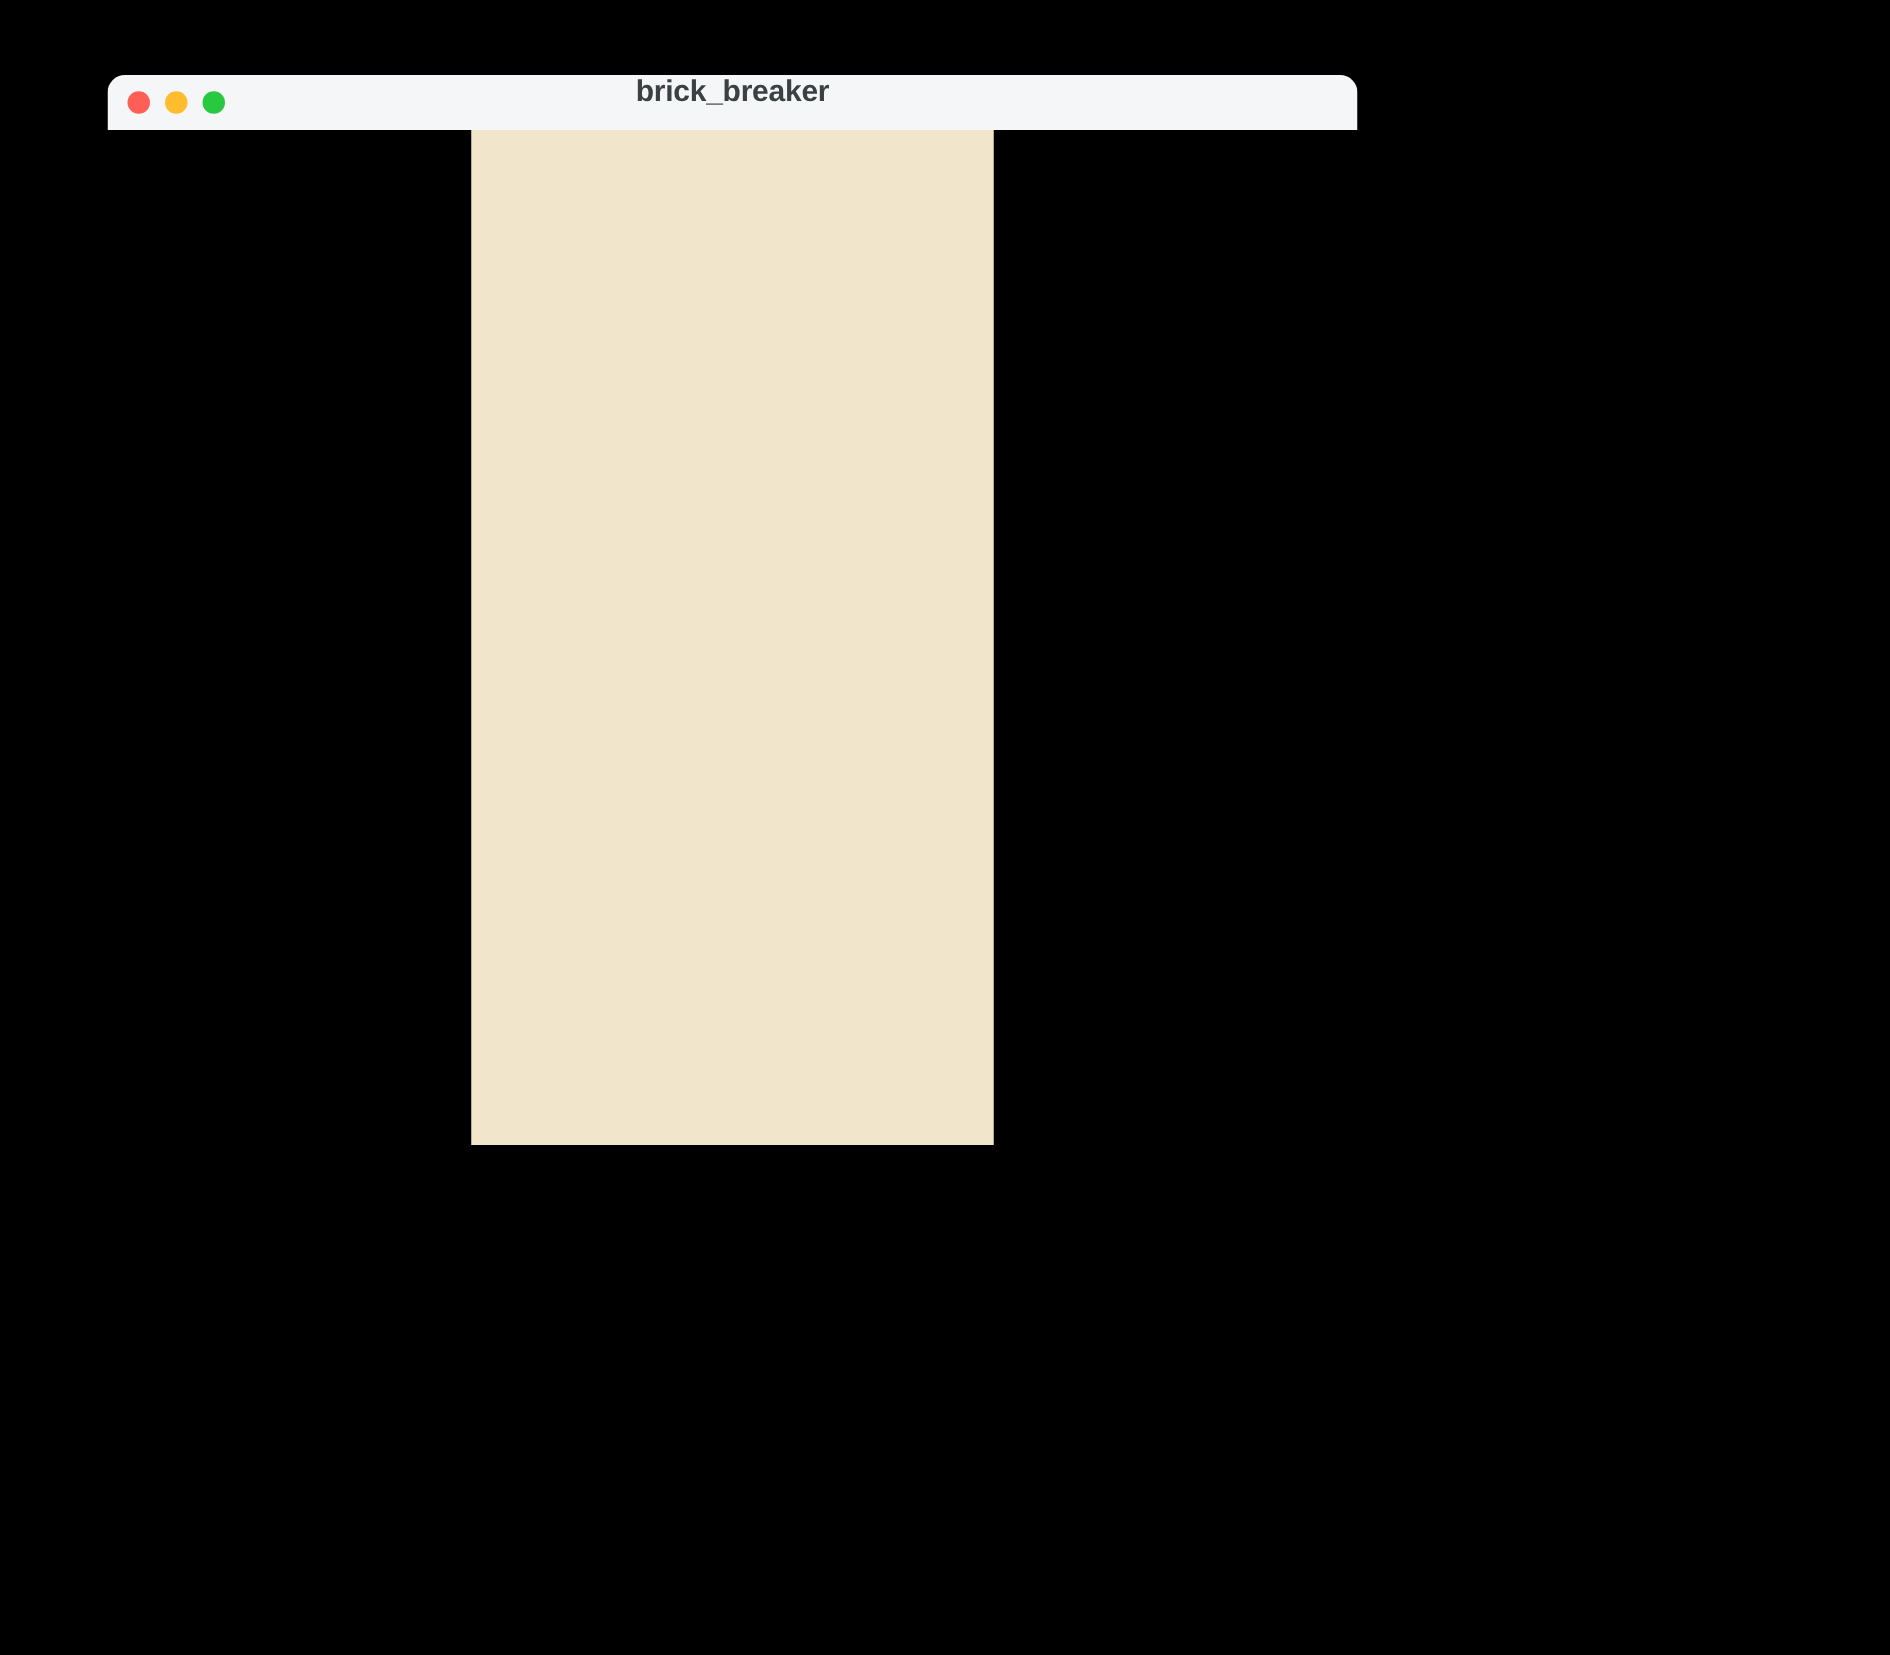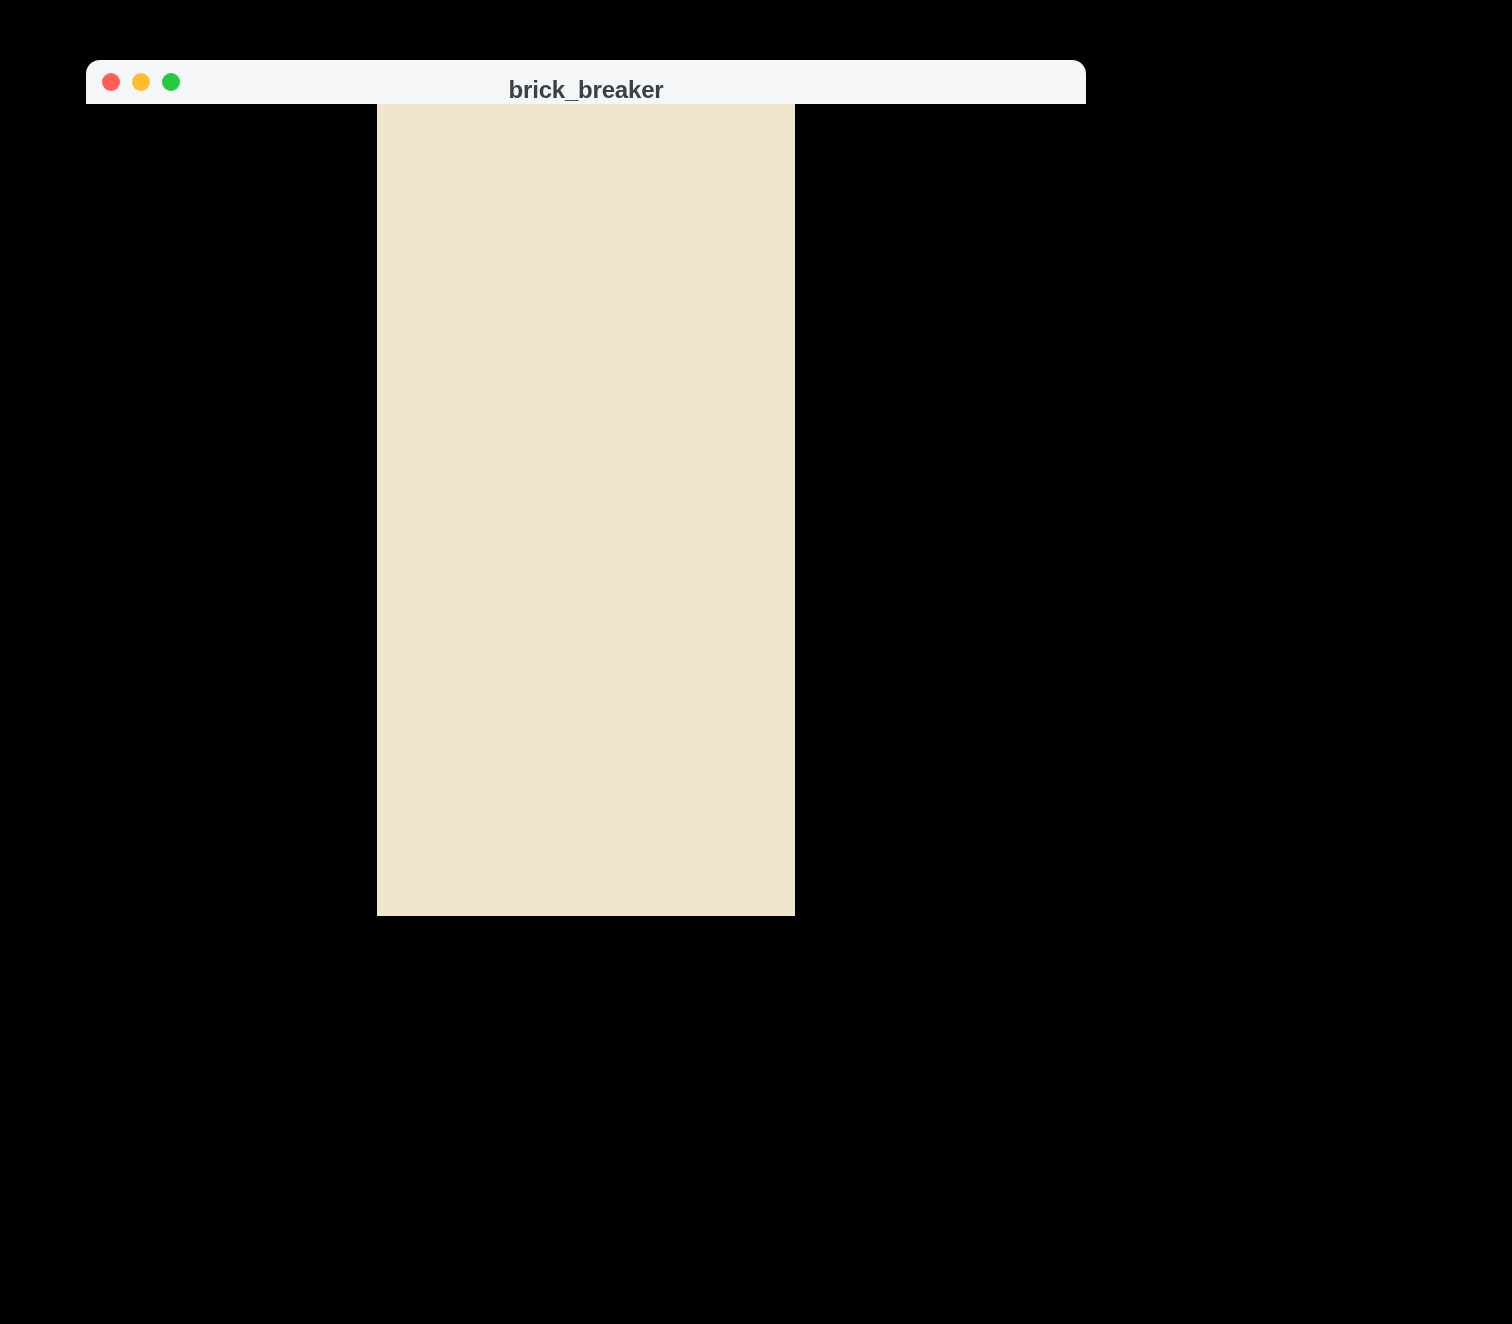--- a/index.html
+++ b/index.html
@@ -24,21 +24,21 @@
       background: #000000;
       border-radius: 14px;
       overflow: hidden;
       box-shadow: 0 0 0 1px rgba(0,0,0,0.1);
     }
     .titlebar {
       height: 44px;
       width: 100%;
       background: #f5f6f7;
       display: flex;
-      align-items: flex-end;
+      align-items: flex-start;
       position: relative;
     }
     .traffic-lights {
       position: absolute;
       left: 16px;
       top: 50%;
       transform: translateY(-50%);
       display: flex;
       gap: 12px;
       align-items: center;

